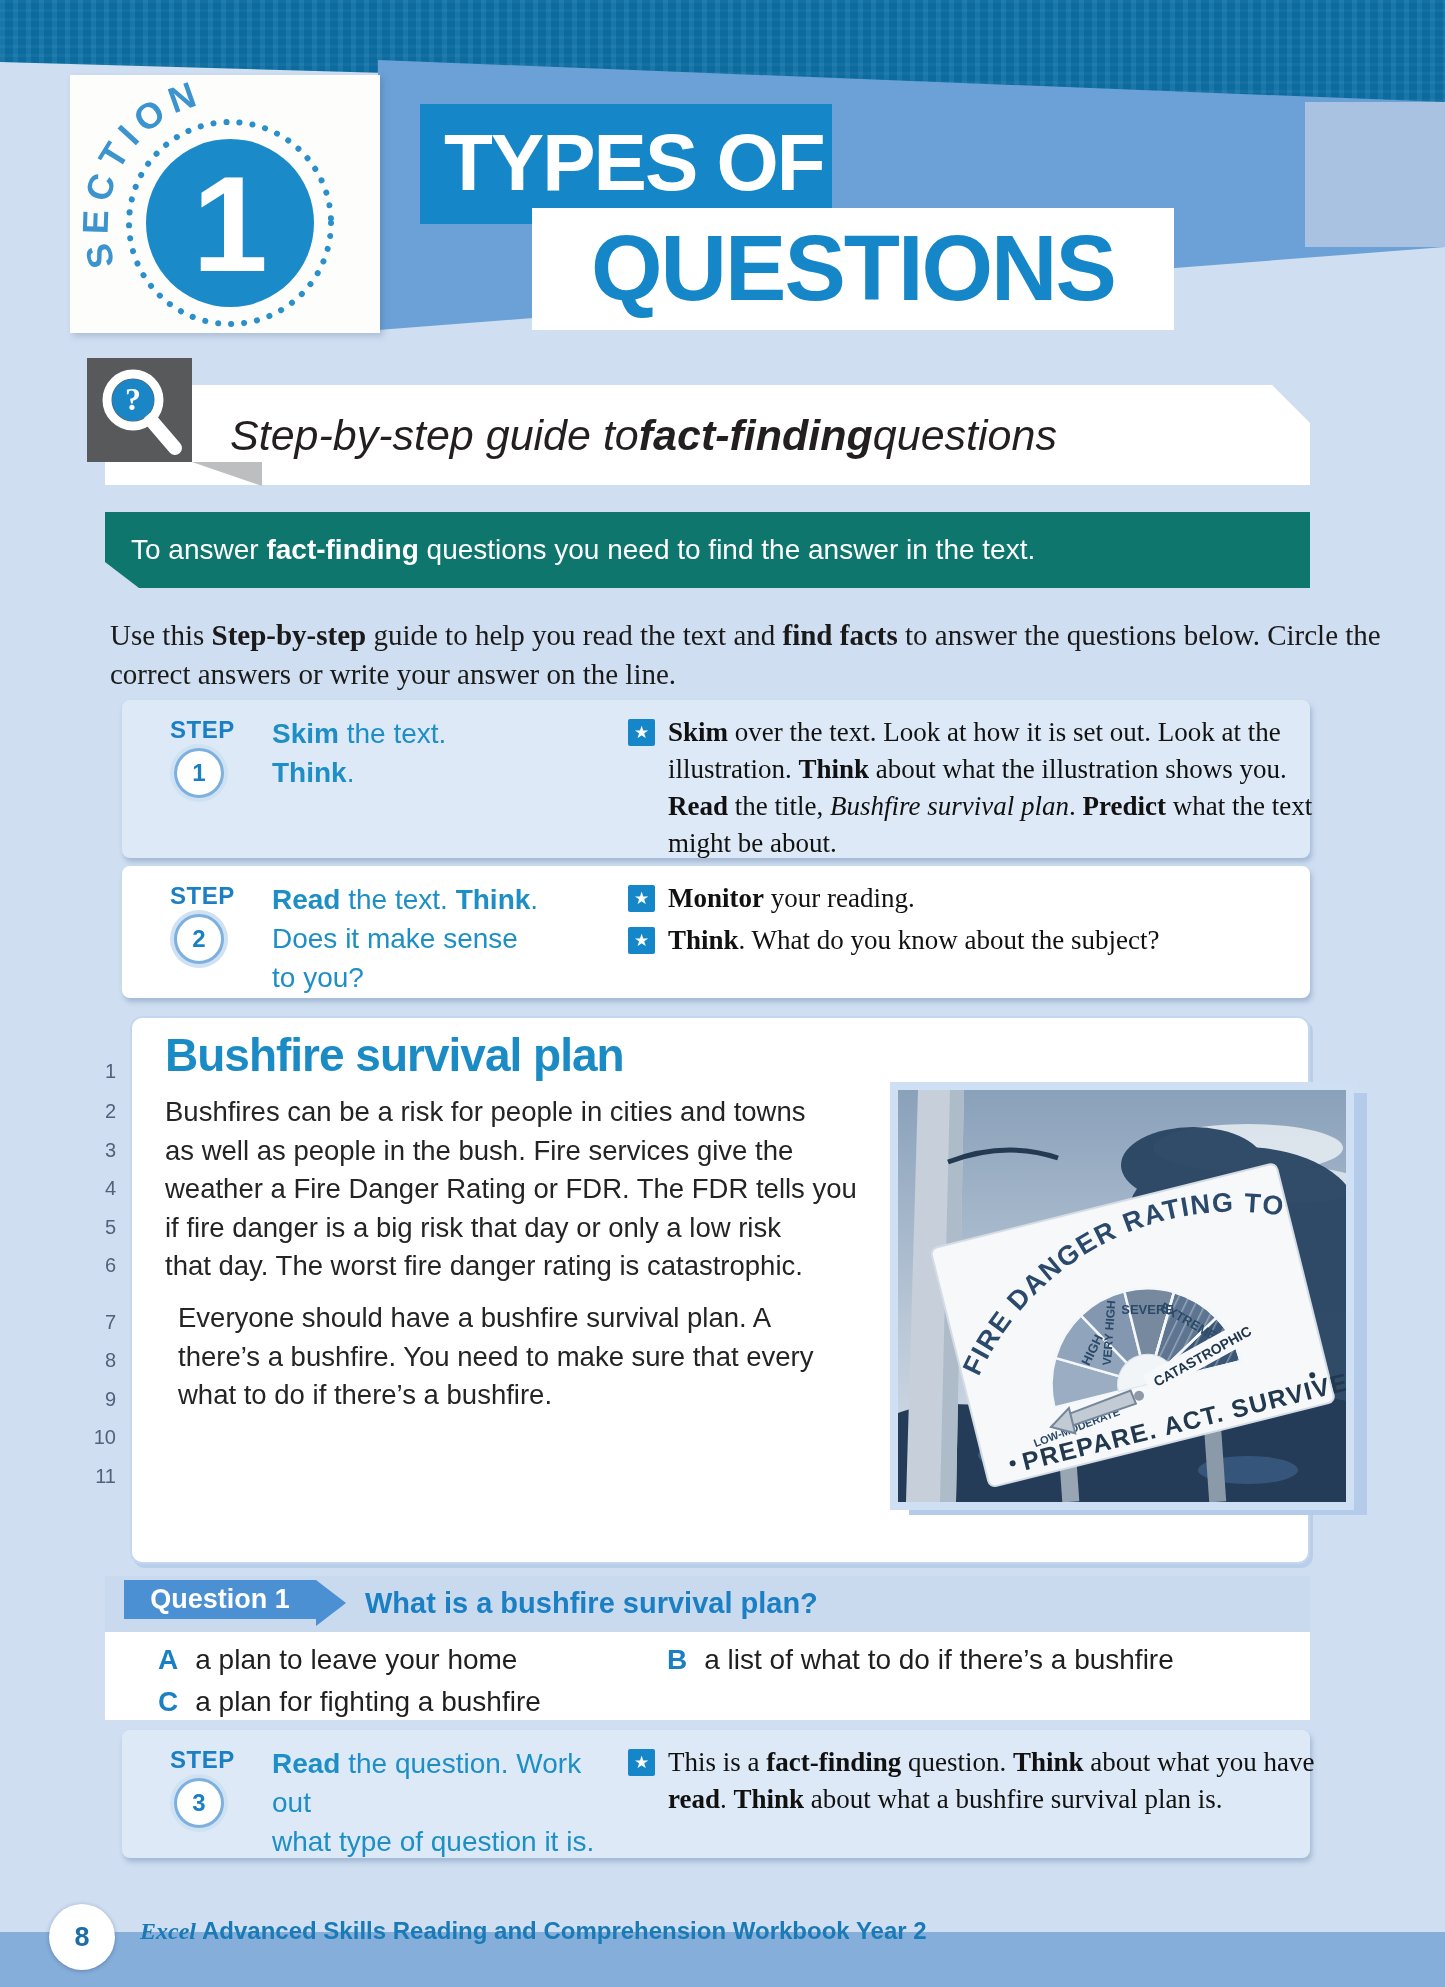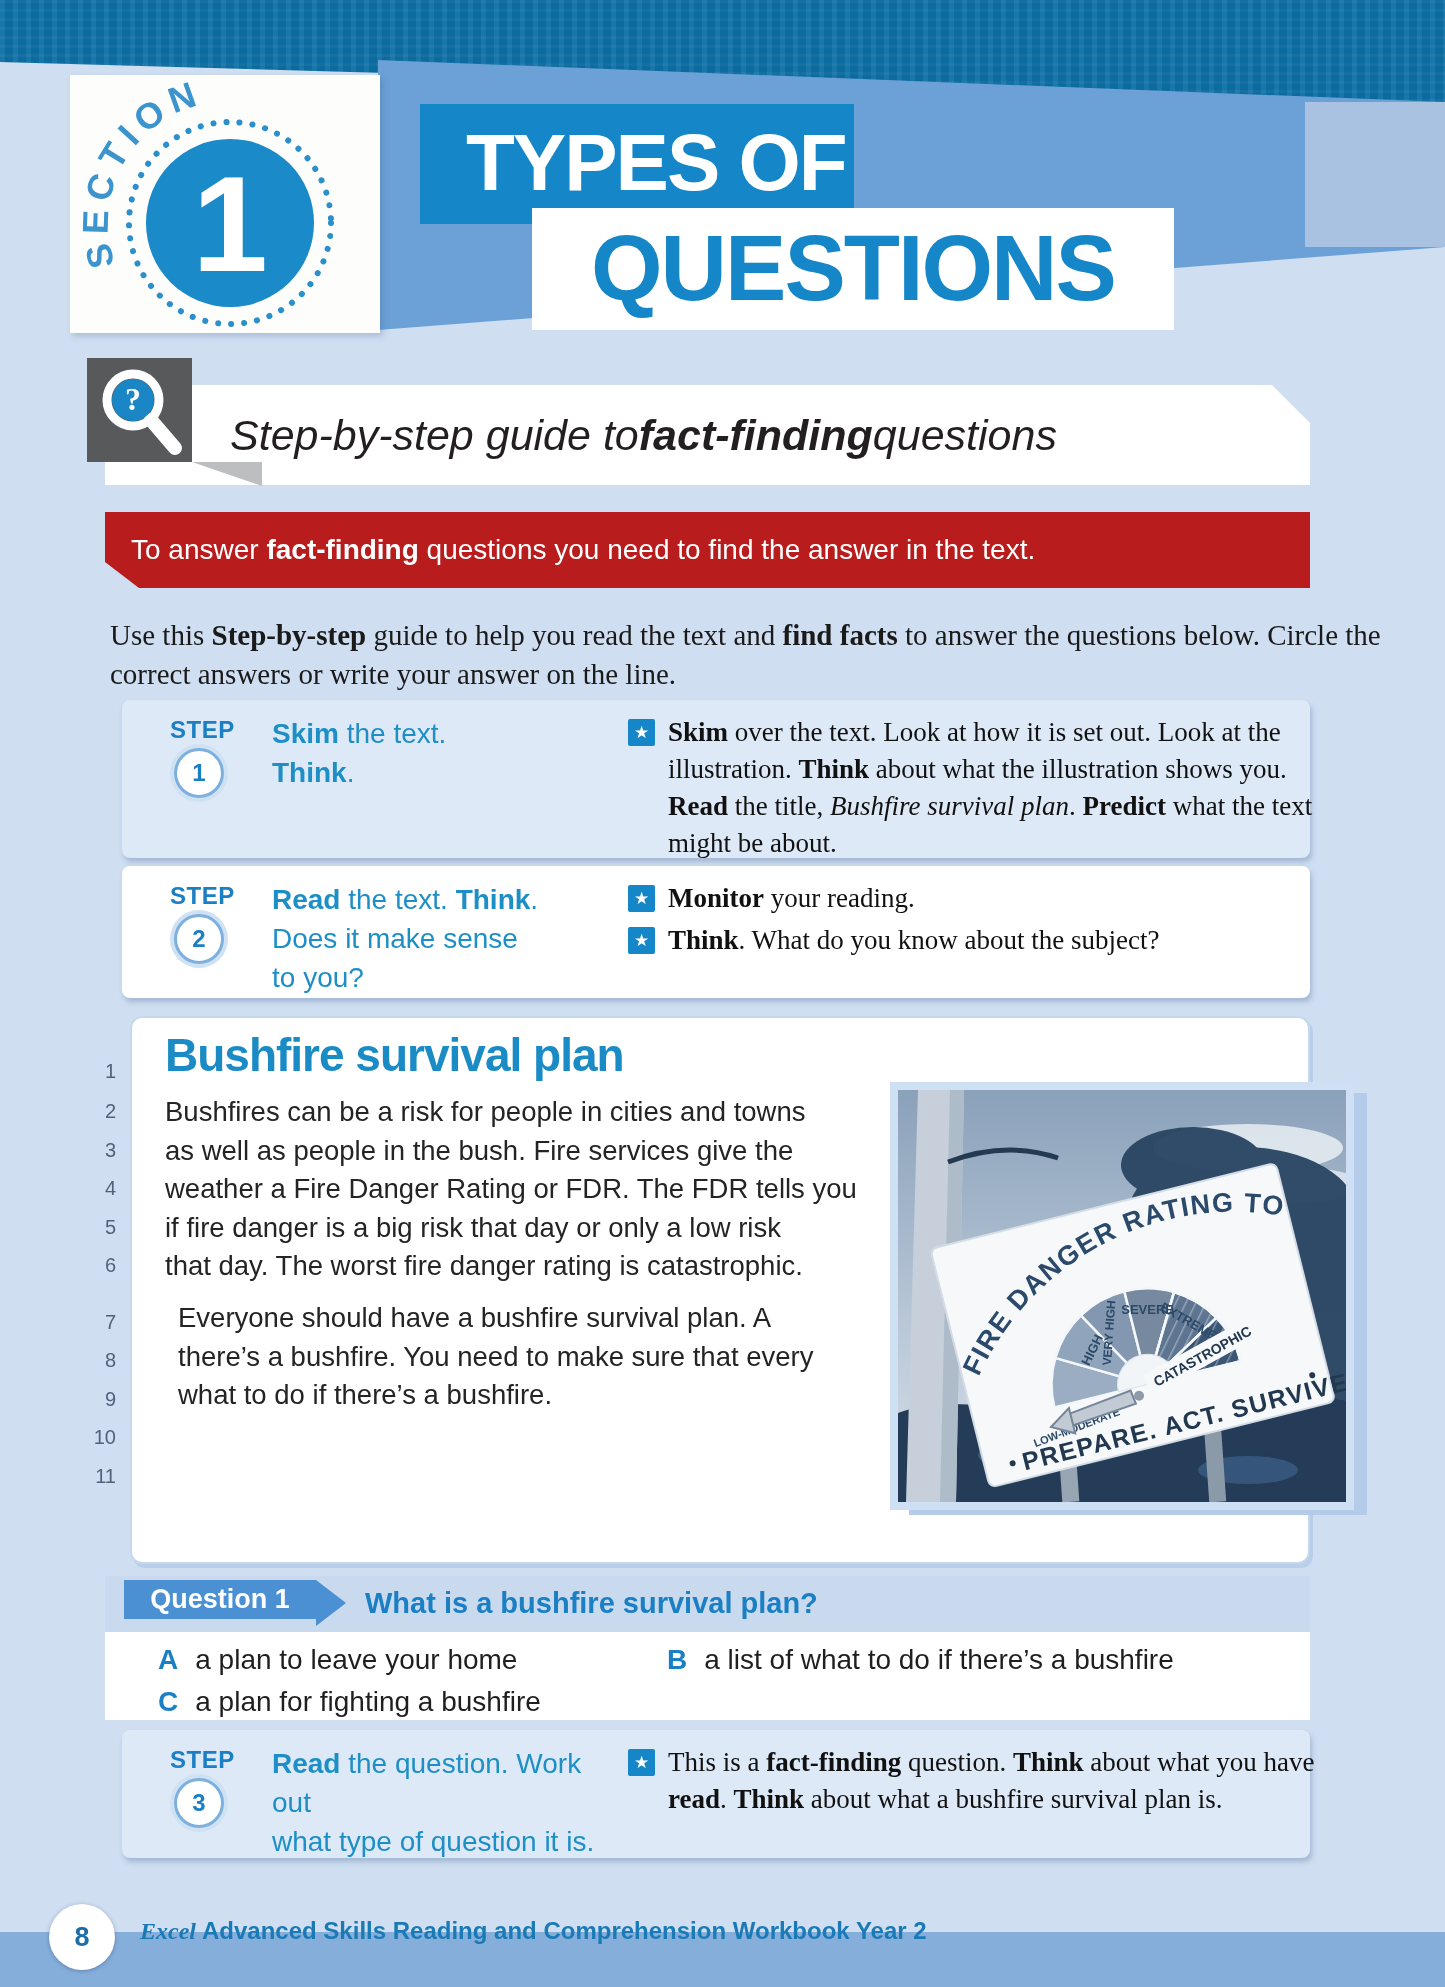--- a/index.html
+++ b/index.html
@@ -15,36 +15,36 @@
                       repeating-linear-gradient(0deg,rgba(255,255,255,.04) 0 3px,transparent 3px 9px);
      clip-path:polygon(0 0,1445px 0,1445px 114px,1050px 92px,0 62px);}
   #mid-band{left:0;top:0;width:1445px;height:340px;background:#6ba1d6;
      clip-path:polygon(378px 60px,1445px 102px,1445px 247px,378px 330px);}
   #right-band{left:1305px;top:102px;width:140px;height:145px;background:#a9c2e2;}
 
   
   #section-box{left:70px;top:75px;width:310px;height:258px;background:#fdfdfc;box-shadow:3px 3px 6px rgba(60,90,130,.25);}
 
   
-  #title-box1{left:420px;top:104px;width:412px;height:120px;background:#1587c8;padding-left:22px;}
+  #title-box1{left:420px;top:104px;width:412px;height:120px;background:#1587c8;}
   #title-box1 span{display:block;padding-left:24px;line-height:118px;font-size:80px;font-weight:bold;
       letter-spacing:-2px;color:#fff;}
   #title-box2{left:532px;top:208px;width:642px;height:122px;background:#fff;}
   #title-box2 span{display:block;text-align:center;line-height:120px;font-size:92px;font-weight:bold;
       letter-spacing:-2px;color:#1587c8;}
 
   
   #guide-banner{left:105px;top:385px;width:1205px;height:100px;background:#fff;
       clip-path:polygon(0 0,calc(100% - 38px) 0,100% 38px,100% 100%,0 100%);}
   #guide-heading{left:230px;top:385px;width:1060px;height:100px;display:flex;align-items:center;
       font-size:43px;color:#231f20;font-style:italic;}
   #icon-box{left:87px;top:358px;width:105px;height:104px;background:#58595b;}
   #icon-fold{left:192px;top:462px;width:70px;height:24px;background:#bcbec0;
       clip-path:polygon(0 0,100% 0,100% 100%);}
-  #blue-banner{left:105px;top:512px;width:1205px;height:76px;background:#b91c1c;
+  #blue-banner{left:105px;top:512px;width:1205px;height:76px;background:#0f766e;
       clip-path:polygon(0 0,100% 0,100% 100%,34px 100%,0 calc(100% - 26px));}
   #blue-banner .txt{display:block;padding-left:26px;line-height:76px;font-size:28px;color:#fff;}
   #intro{left:110px;top:616px;width:1280px;font-family:"Liberation Serif",serif;
       font-size:29px;line-height:39px;color:#1a1a1a;}
 
   
   .step-panel{background:#dde9f6;border-radius:8px;box-shadow:2px 4px 5px rgba(110,140,180,.45);}
   .step-panel.white{background:#ffffff;}
   .step-label{position:absolute;left:48px;top:16px;font-size:24px;font-weight:bold;color:#1b7fc4;letter-spacing:.5px;text-align:right;}
   .step-circle{position:absolute;left:52px;top:48px;width:44px;height:44px;border-radius:50%;

